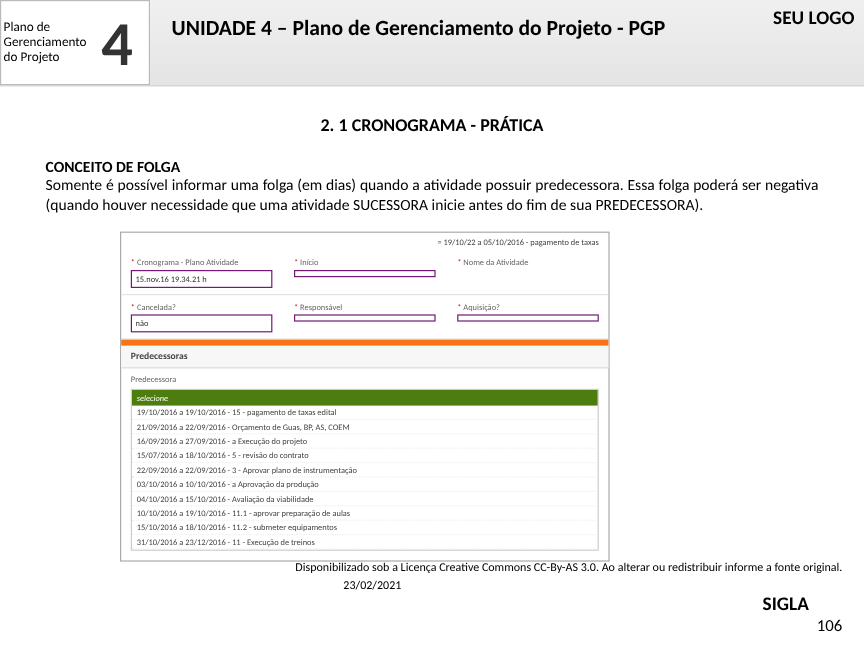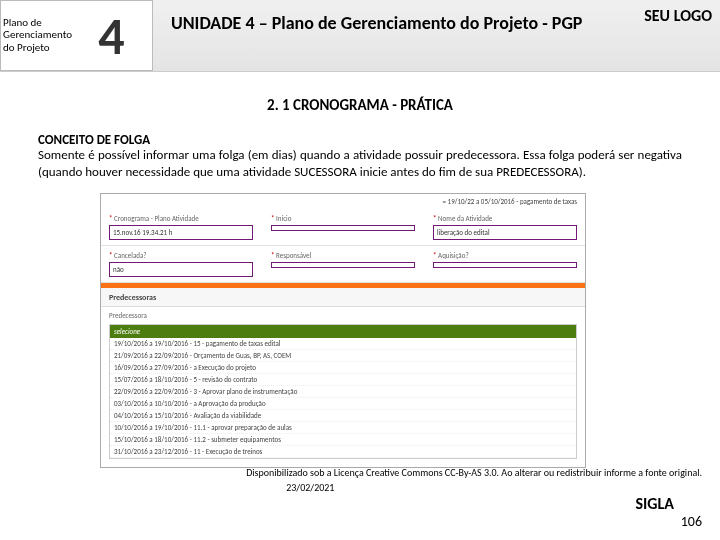--- a/index.html
+++ b/index.html
@@ -12,21 +12,21 @@
     overflow: hidden;
   }
   .header {
     height: 72px;
     background: linear-gradient(to bottom, #f0f0f0 0%, #e4e4e4 100%);
     border-bottom: 1px solid #ccc;
     display: flex;
     align-items: stretch;
   }
   .unit-box {
-    width: 153px;
+    width: 125px;
     background: #fff;
     border: 1px solid #bbb;
     display: flex;
     align-items: center;
     padding: 4px 2px;
   }
   .unit-label {
     font-size: 11px;
     line-height: 1.1;
     color: #000;
@@ -69,21 +69,21 @@
   }
   .concept-title {
     font-weight: bold;
   }
   .concept-body {
     text-align: justify;
     line-height: 1.3;
   }
   .screenshot {
     margin: 12px 0 0 100px;
-    width: 486px;
+    width: 408px;
     border: 1px solid #aaa;
     background: #fff;
     font-size: 7px;
     color: #555;
   }
   .form-row {
     display: flex;
     border-bottom: 1px solid #e3e3e3;
     padding: 5px 8px;
     gap: 18px;
@@ -176,21 +176,20 @@
     <div class="form-col">
       <div class="fld-label"><span class="req">*</span> <span>Cronograma - Plano Atividade</span></div>
       <div class="fld-val">15.nov.16   19.34.21 h</div>
     </div>
     <div class="form-col">
       <div class="fld-label"><span class="req">*</span> <span>Início</span></div>
       <div class="fld-val"></div>
     </div>
     <div class="form-col">
       <div class="fld-label"><span class="req">*</span> <span>Nome da Atividade</span></div>
-      <div class="fld-val">liberação do edital</div>
     </div>
   </div>
   <div class="form-row">
     <div class="form-col">
       <div class="fld-label"><span class="req">*</span> <span>Cancelada?</span></div>
       <div class="fld-val">não</div>
     </div>
     <div class="form-col">
       <div class="fld-label"><span class="req">*</span> <span>Responsável</span></div>
       <div class="fld-val"></div>

